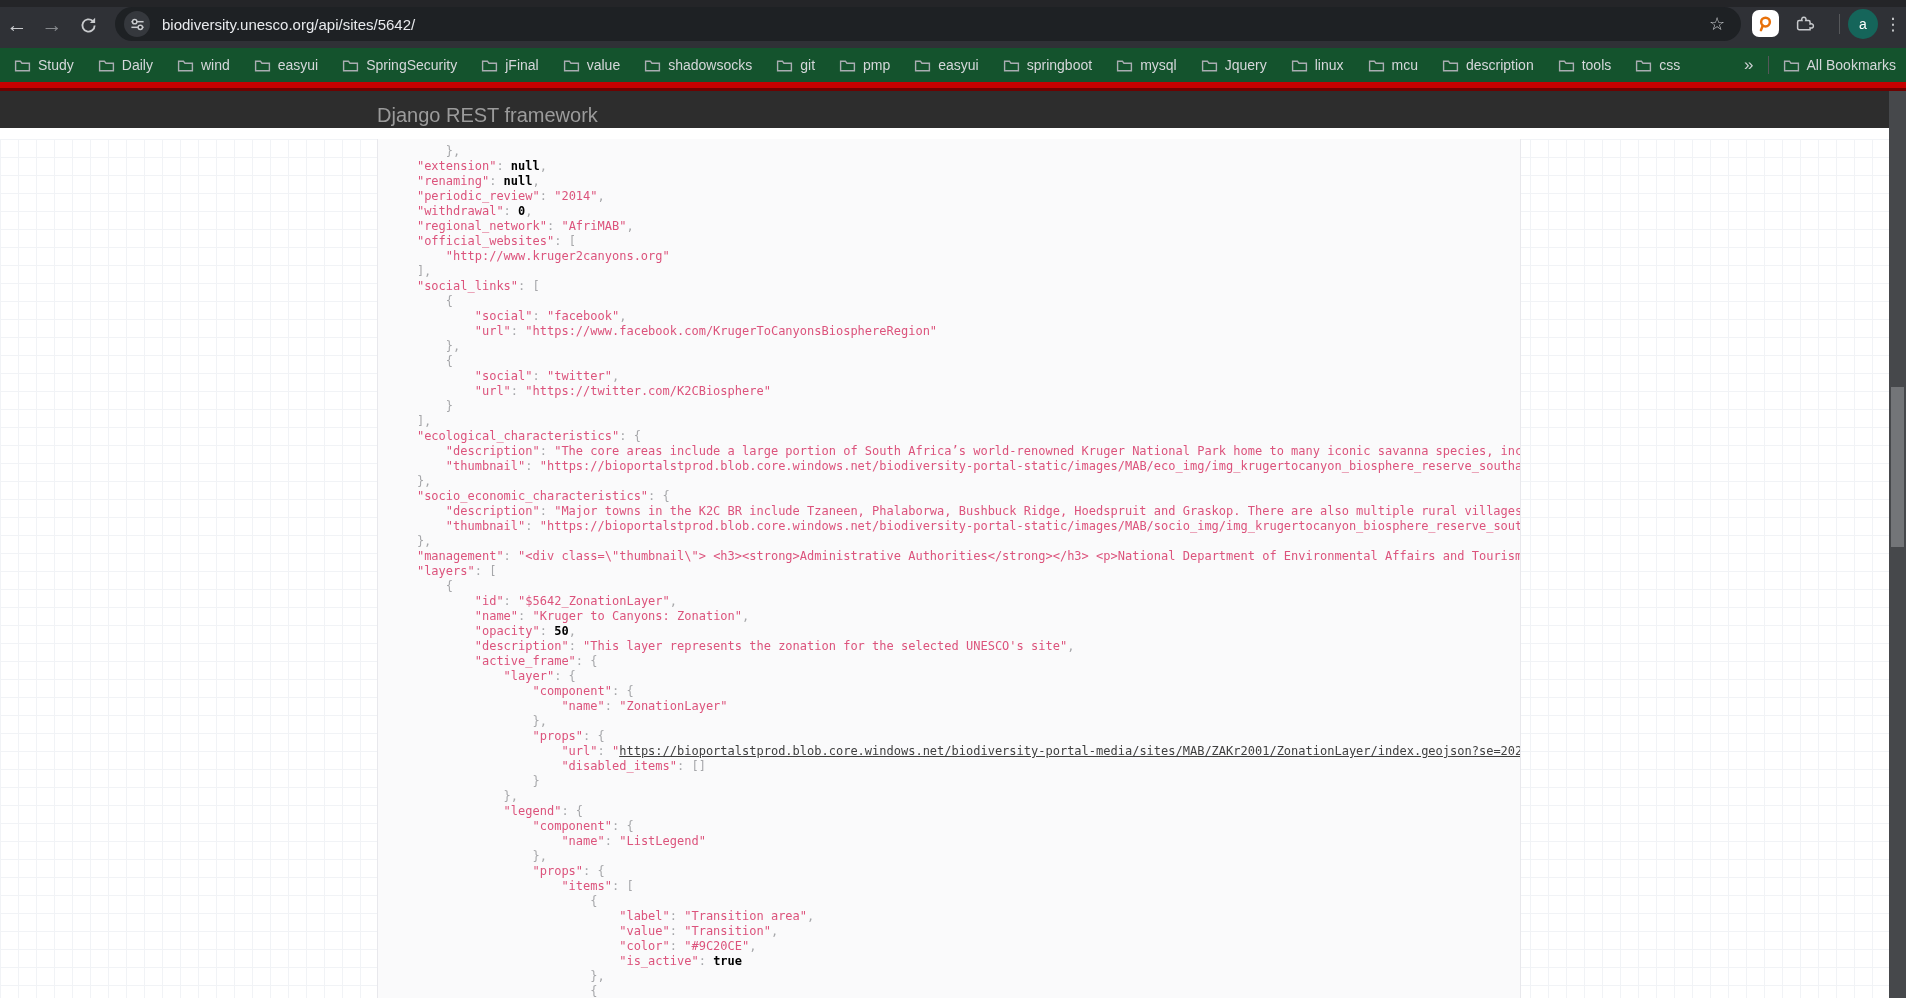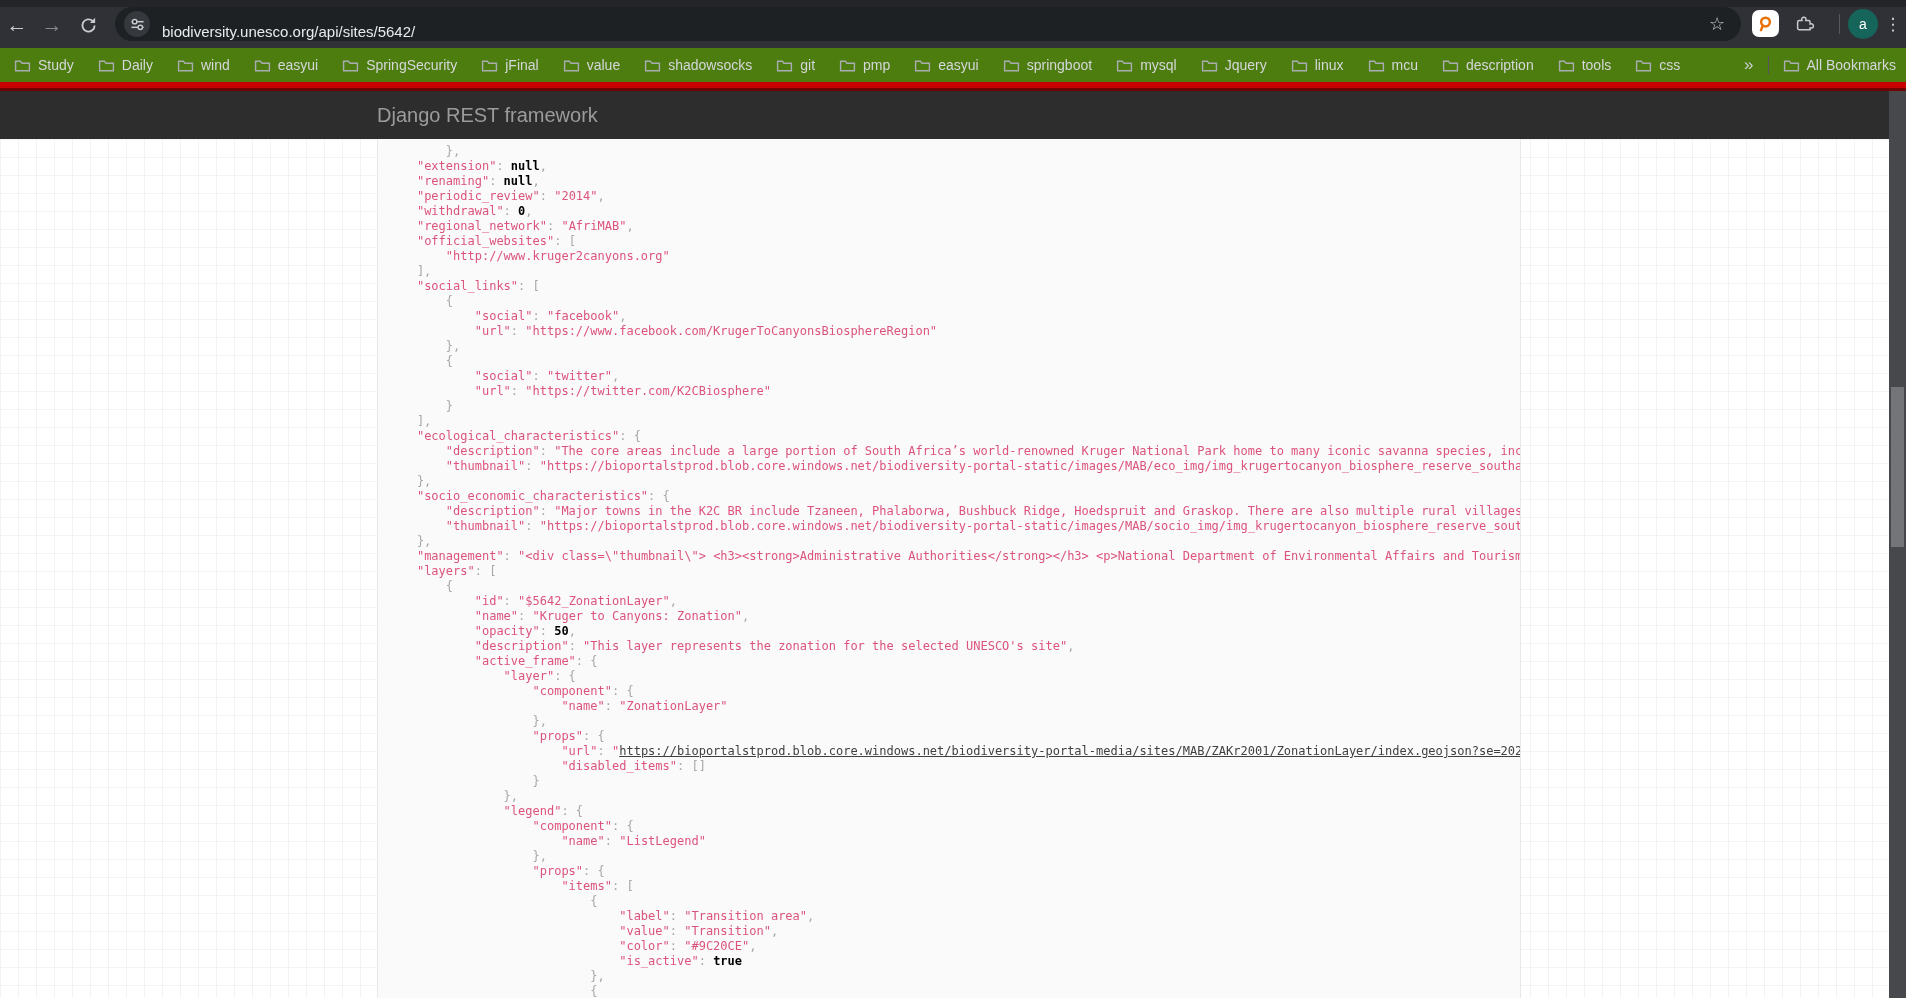--- a/index.html
+++ b/index.html
@@ -8,50 +8,50 @@
 
   
   .toolbar{position:absolute;left:0;top:0;width:100%;height:48px;background:#2f3136;}
   .top-strip{position:absolute;left:0;top:0;width:100%;height:7px;background:#242528;}
   .nav-btn{position:absolute;top:9px;width:32px;height:32px;display:flex;align-items:center;
            justify-content:center;border-radius:50%;}
   .omnibox{position:absolute;left:115px;top:7px;width:1626px;height:34px;background:#1e2124;
            border-radius:17px;}
   .tune-circle{position:absolute;left:9px;top:4px;width:26px;height:26px;border-radius:50%;
            background:#35383d;display:flex;align-items:center;justify-content:center;}
-  .url-text{position:absolute;left:47px;top:8px;height:34px;line-height:34px;
+  .url-text{position:absolute;left:47px;top:1px;height:34px;line-height:34px;
            color:#e8eaed;font-size:15px;white-space:nowrap;}
   .star-btn{position:absolute;right:10px;top:3px;width:28px;height:28px;display:flex;
            align-items:center;justify-content:center;color:#c8cacd;font-size:18px;}
   .ext-orange{position:absolute;left:1752px;top:10px;width:27px;height:27px;background:#fff;
            border-radius:7px;display:flex;align-items:center;justify-content:center;}
   .puzzle-btn{position:absolute;left:1792px;top:10px;width:28px;height:28px;display:flex;
            align-items:center;justify-content:center;}
   .sep-v{position:absolute;left:1839px;top:14px;width:1px;height:20px;background:#55575a;}
   .avatar{position:absolute;left:1848px;top:9px;width:30px;height:30px;border-radius:50%;
            background:#15655a;color:#fff;display:flex;align-items:center;justify-content:center;
            font-size:14px;}
   .dots-btn{position:absolute;left:1882px;top:10px;width:22px;height:28px;display:flex;
            align-items:center;justify-content:center;color:#d2d4d7;font-size:17px;letter-spacing:0;}
 
   
-  .bookmarks{position:absolute;left:0;top:48px;width:100%;height:34px;background:#4d7c0f;
+  .bookmarks{position:absolute;left:0;top:48px;width:100%;height:34px;background:#14532d;
            display:flex;align-items:center;padding:0 10px 0 14px;box-sizing:border-box;}
   .bm-item{display:flex;align-items:center;gap:7px;margin-right:24px;color:#d5d7da;
            font-size:14px;white-space:nowrap;flex:0 0 auto;}
   .bm-right{margin-left:auto;display:flex;align-items:center;gap:14px;}
   .bm-chevron{color:#cfd1d4;font-size:17px;}
   .bm-sep{width:1px;height:18px;background:#55575a;}
 
   
   .red-line-1{position:absolute;left:0;top:82px;width:100%;height:6px;}
   .red-line-2{position:absolute;left:0;top:88px;width:100%;height:3px;}
 
   
-  .drf-navbar{position:absolute;left:0;top:91px;width:100%;height:48px;background:#2d2d2d;}
+  .drf-navbar{position:absolute;left:0;top:91px;width:100%;height:37px;background:#2d2d2d;}
   .drf-brand{position:absolute;left:377px;top:0;height:48px;line-height:48px;
            color:#9b9b9b;font-size:20px;white-space:nowrap;}
 
   
   .page{position:absolute;left:0;top:139px;width:100%;height:859px;background:#fff;
         background-image:linear-gradient(#f1f3f6 1px,transparent 1px),
                          linear-gradient(90deg,#f1f3f6 1px,transparent 1px);
         background-size:18px 18px;}
   .json-panel{position:absolute;left:377px;top:139px;width:1142px;height:859px;
         background:#fafafb;border-left:1px solid #e8e8ec;border-right:1px solid #e8e8ec;

